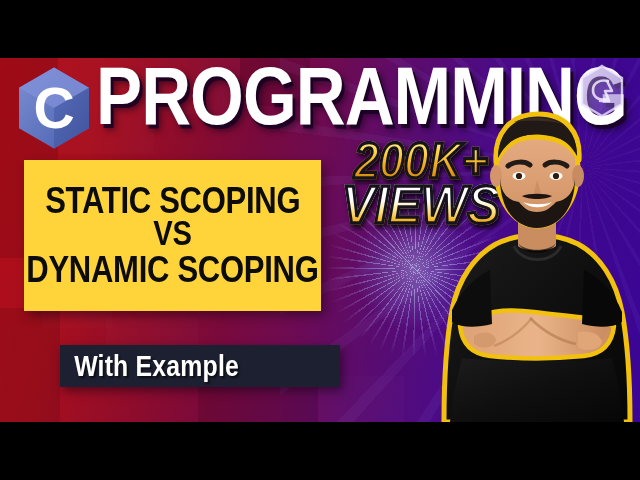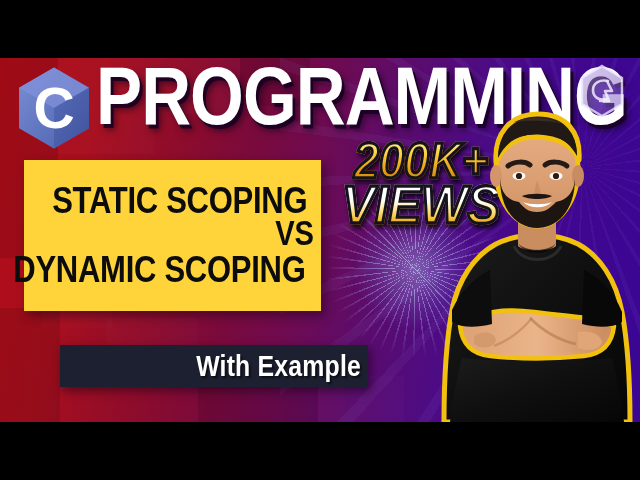--- a/index.html
+++ b/index.html
@@ -111,21 +111,21 @@
   
   .yellow-box {
     position:absolute;
     left:24px; top:102px; width:297px; height:151px;
     z-index:14;
     background:#FFD githubfake;
     background:#FFD43B;
     background:#ffd43b;
     box-shadow: 4px 5px 10px rgba(20,0,20,.45);
     display:flex; flex-direction:column;
-    align-items:flex-end; justify-content:center;
+    align-items:center; justify-content:center;
     padding:4px 6px 6px;
   }
   .yb-line {
     font-family:"Liberation Sans Narrow","Liberation Sans", sans-serif;
     font-weight:bold;
     color:#0c0c0c;
     white-space:nowrap;
     text-align:center;
     transform:scaleX(.94) scaleY(1.14);
     letter-spacing:-.3px;
@@ -165,25 +165,25 @@
     background:linear-gradient(180deg,#ffffff 0%,#ffffff 42%,#ffe488 62%,#f0b21f 84%,#cf8c08 100%);
     -webkit-background-clip:text;
     background-clip:text;
     color:transparent;
     transform:scaleY(1.1);
   }
 
   
   .dark-box {
     position:absolute;
-    left:60px; top:287px; width:308px; height:42px;
+    left:60px; top:287px; width:280px; height:42px;
     z-index:14;
     background:#1d2030;
     box-shadow: 3px 4px 9px rgba(15,0,18,.5);
-    display:flex; align-items:center; justify-content:flex-end;
+    display:flex; align-items:center; justify-content:flex-start;padding-left:7px;
   }
   .dark-box span {
     font-family:"Liberation Sans Narrow","Liberation Sans", sans-serif;
     font-weight:bold;
     font-size:27px;
     color:#fff;
     transform:scaleX(.92) scaleY(1.12);
     letter-spacing:.2px;
     text-shadow:2px 2px 2px rgba(0,0,0,.6);
     white-space:nowrap;

